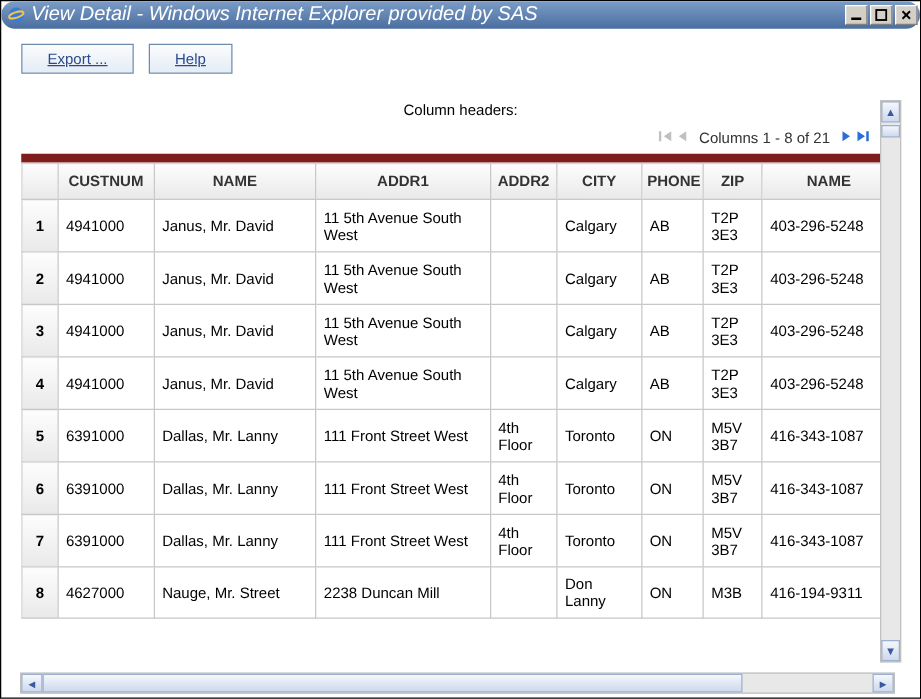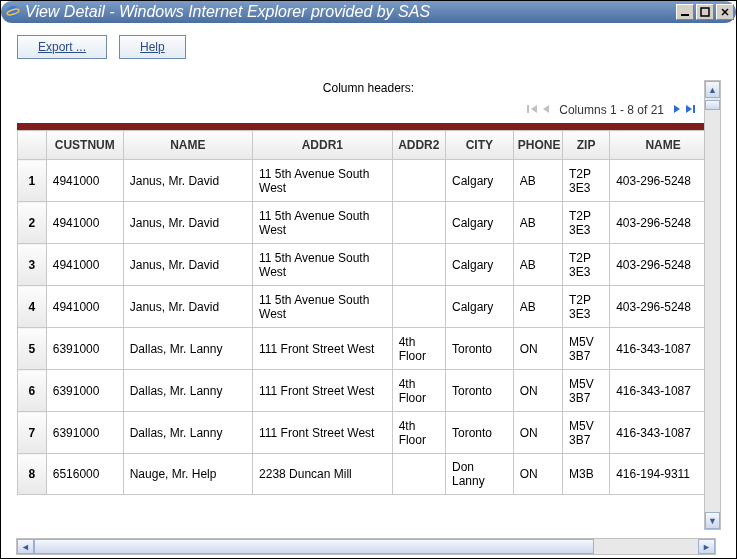--- a/index.html
+++ b/index.html
@@ -347,22 +347,22 @@
             <td>Dallas, Mr. Lanny</td>
             <td>111 Front Street West</td>
             <td>4th Floor</td>
             <td>Toronto</td>
             <td>ON</td>
             <td>M5V 3B7</td>
             <td>416-343-1087</td>
           </tr>
           <tr class="datarow">
             <td class="rownum">8</td>
-            <td>6516000</td>
-            <td>Nauge, Mr. Help</td>
+            <td>4627000</td>
+            <td>Nauge, Mr. Street</td>
             <td>2238 Duncan Mill</td>
             <td></td>
             <td>Don Lanny</td>
             <td>ON</td>
             <td>M3B</td>
             <td>416-194-9311</td>
           </tr>
         </tbody>
     </table>
   </div>

